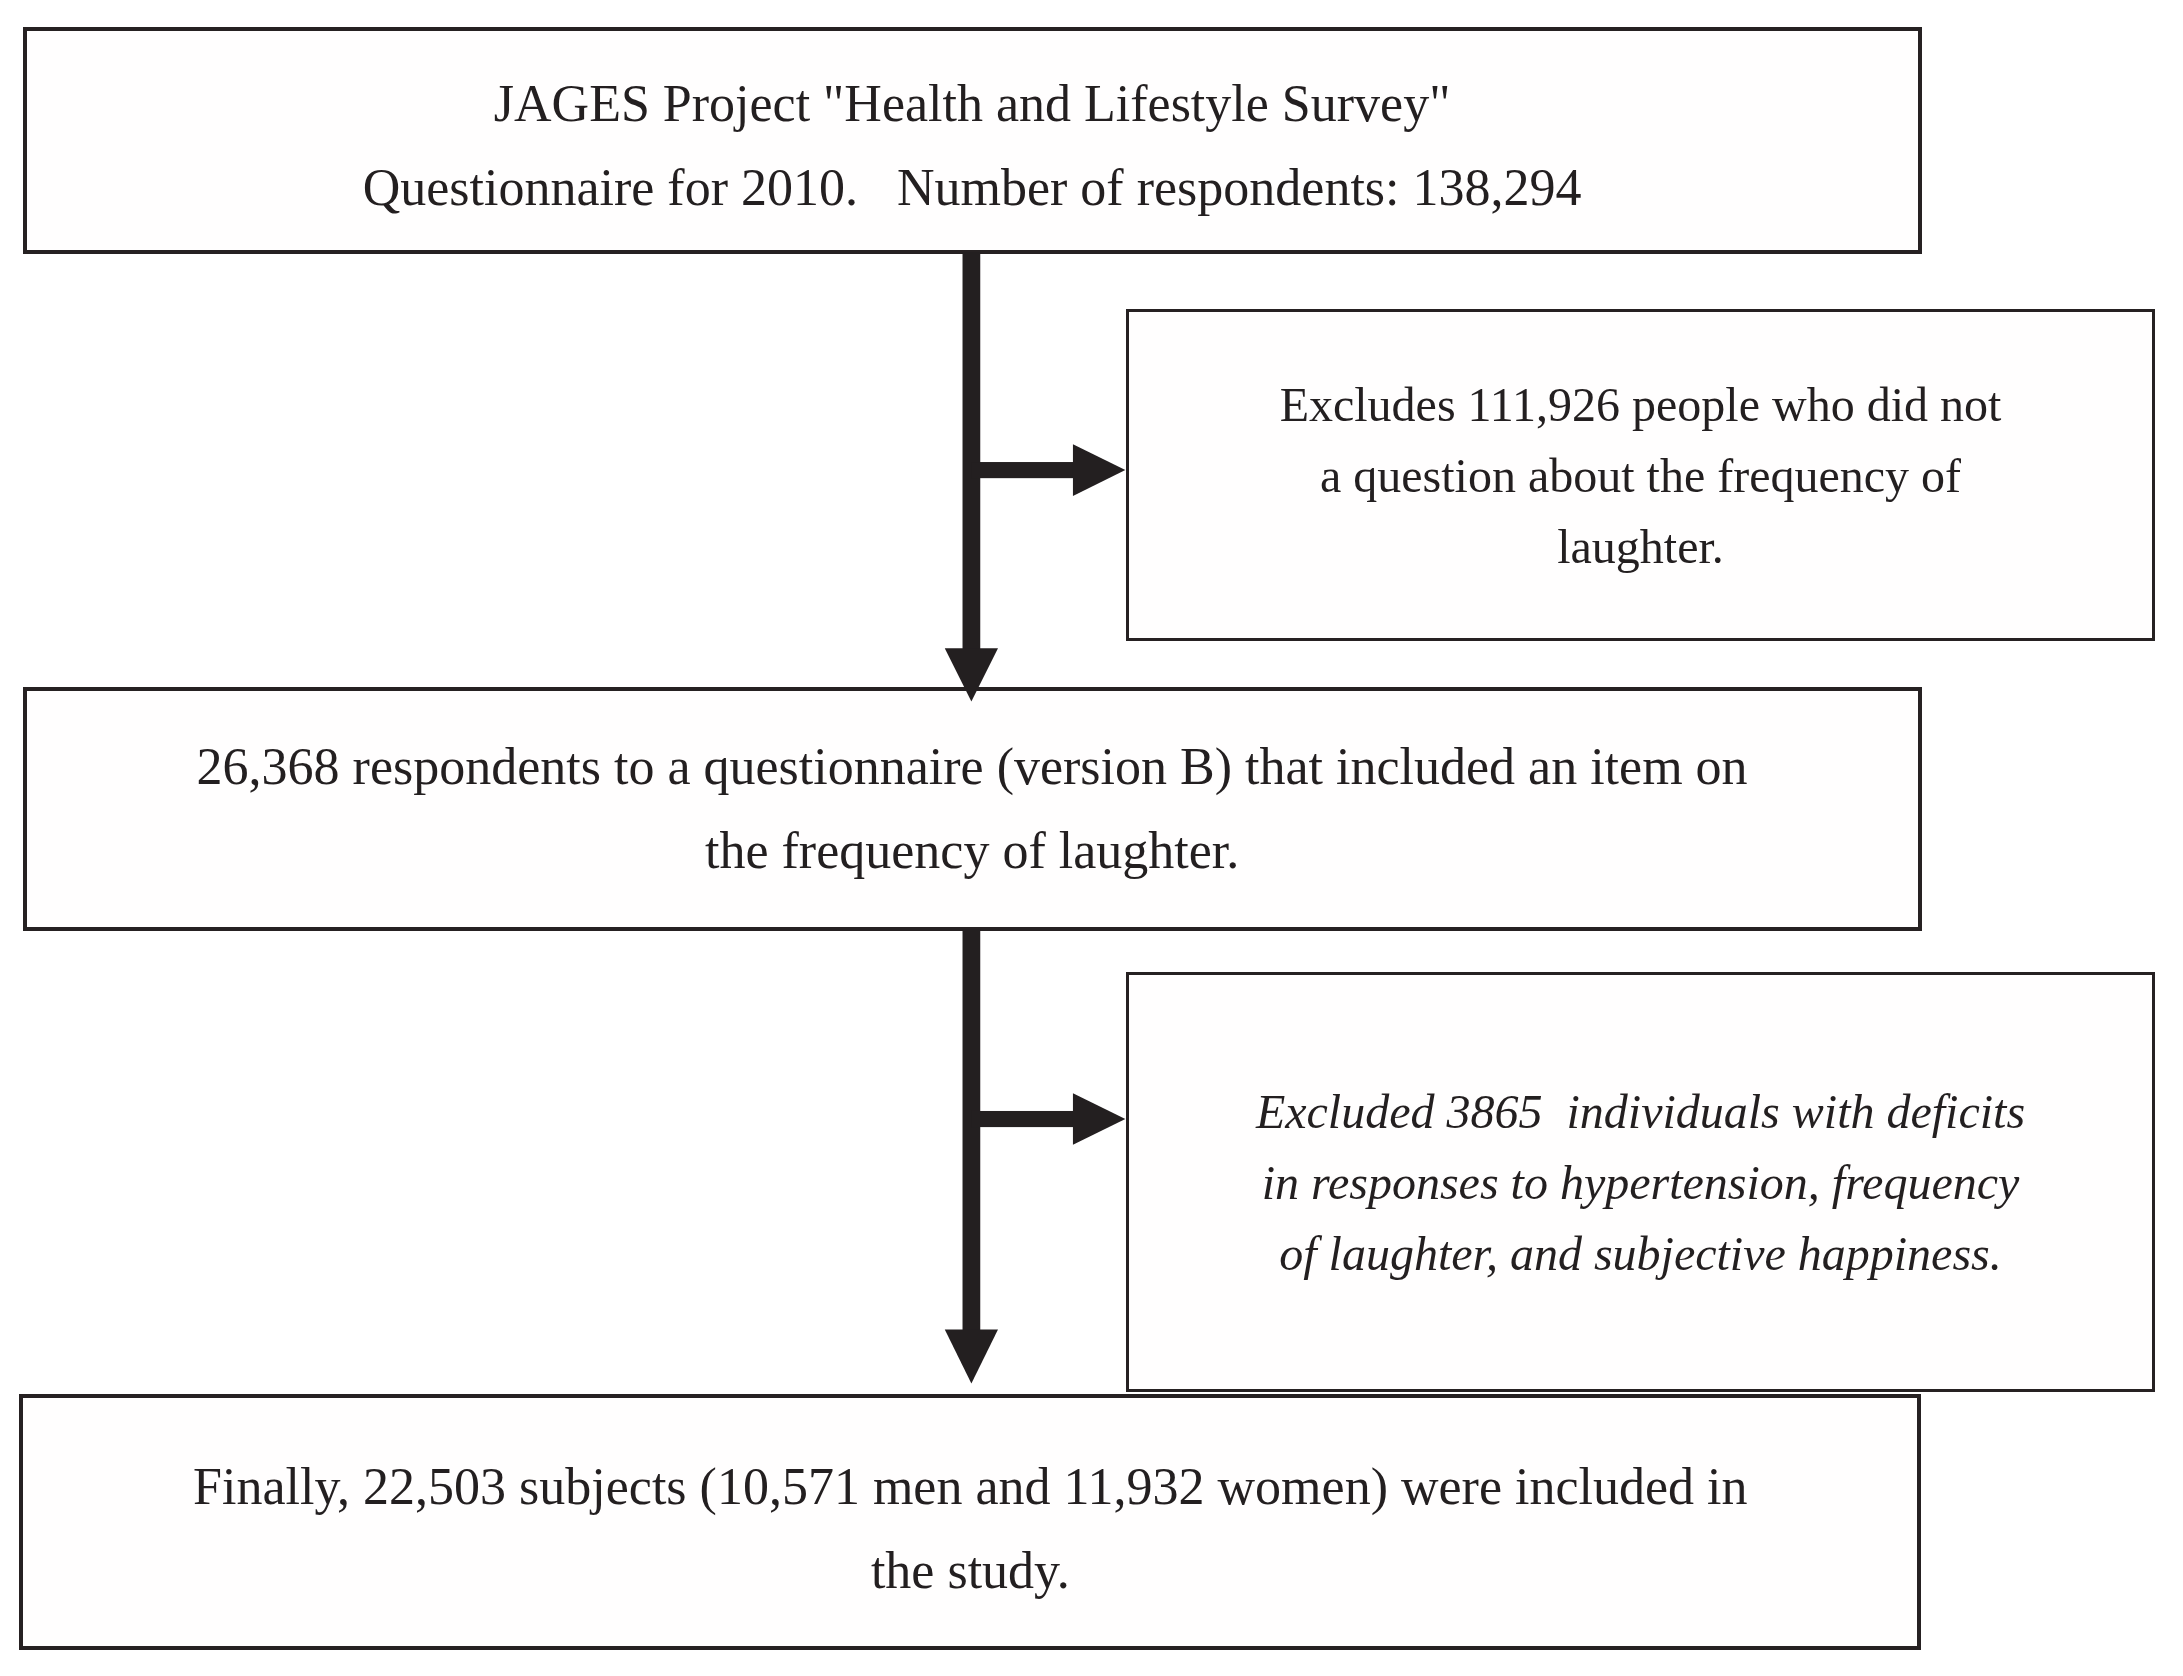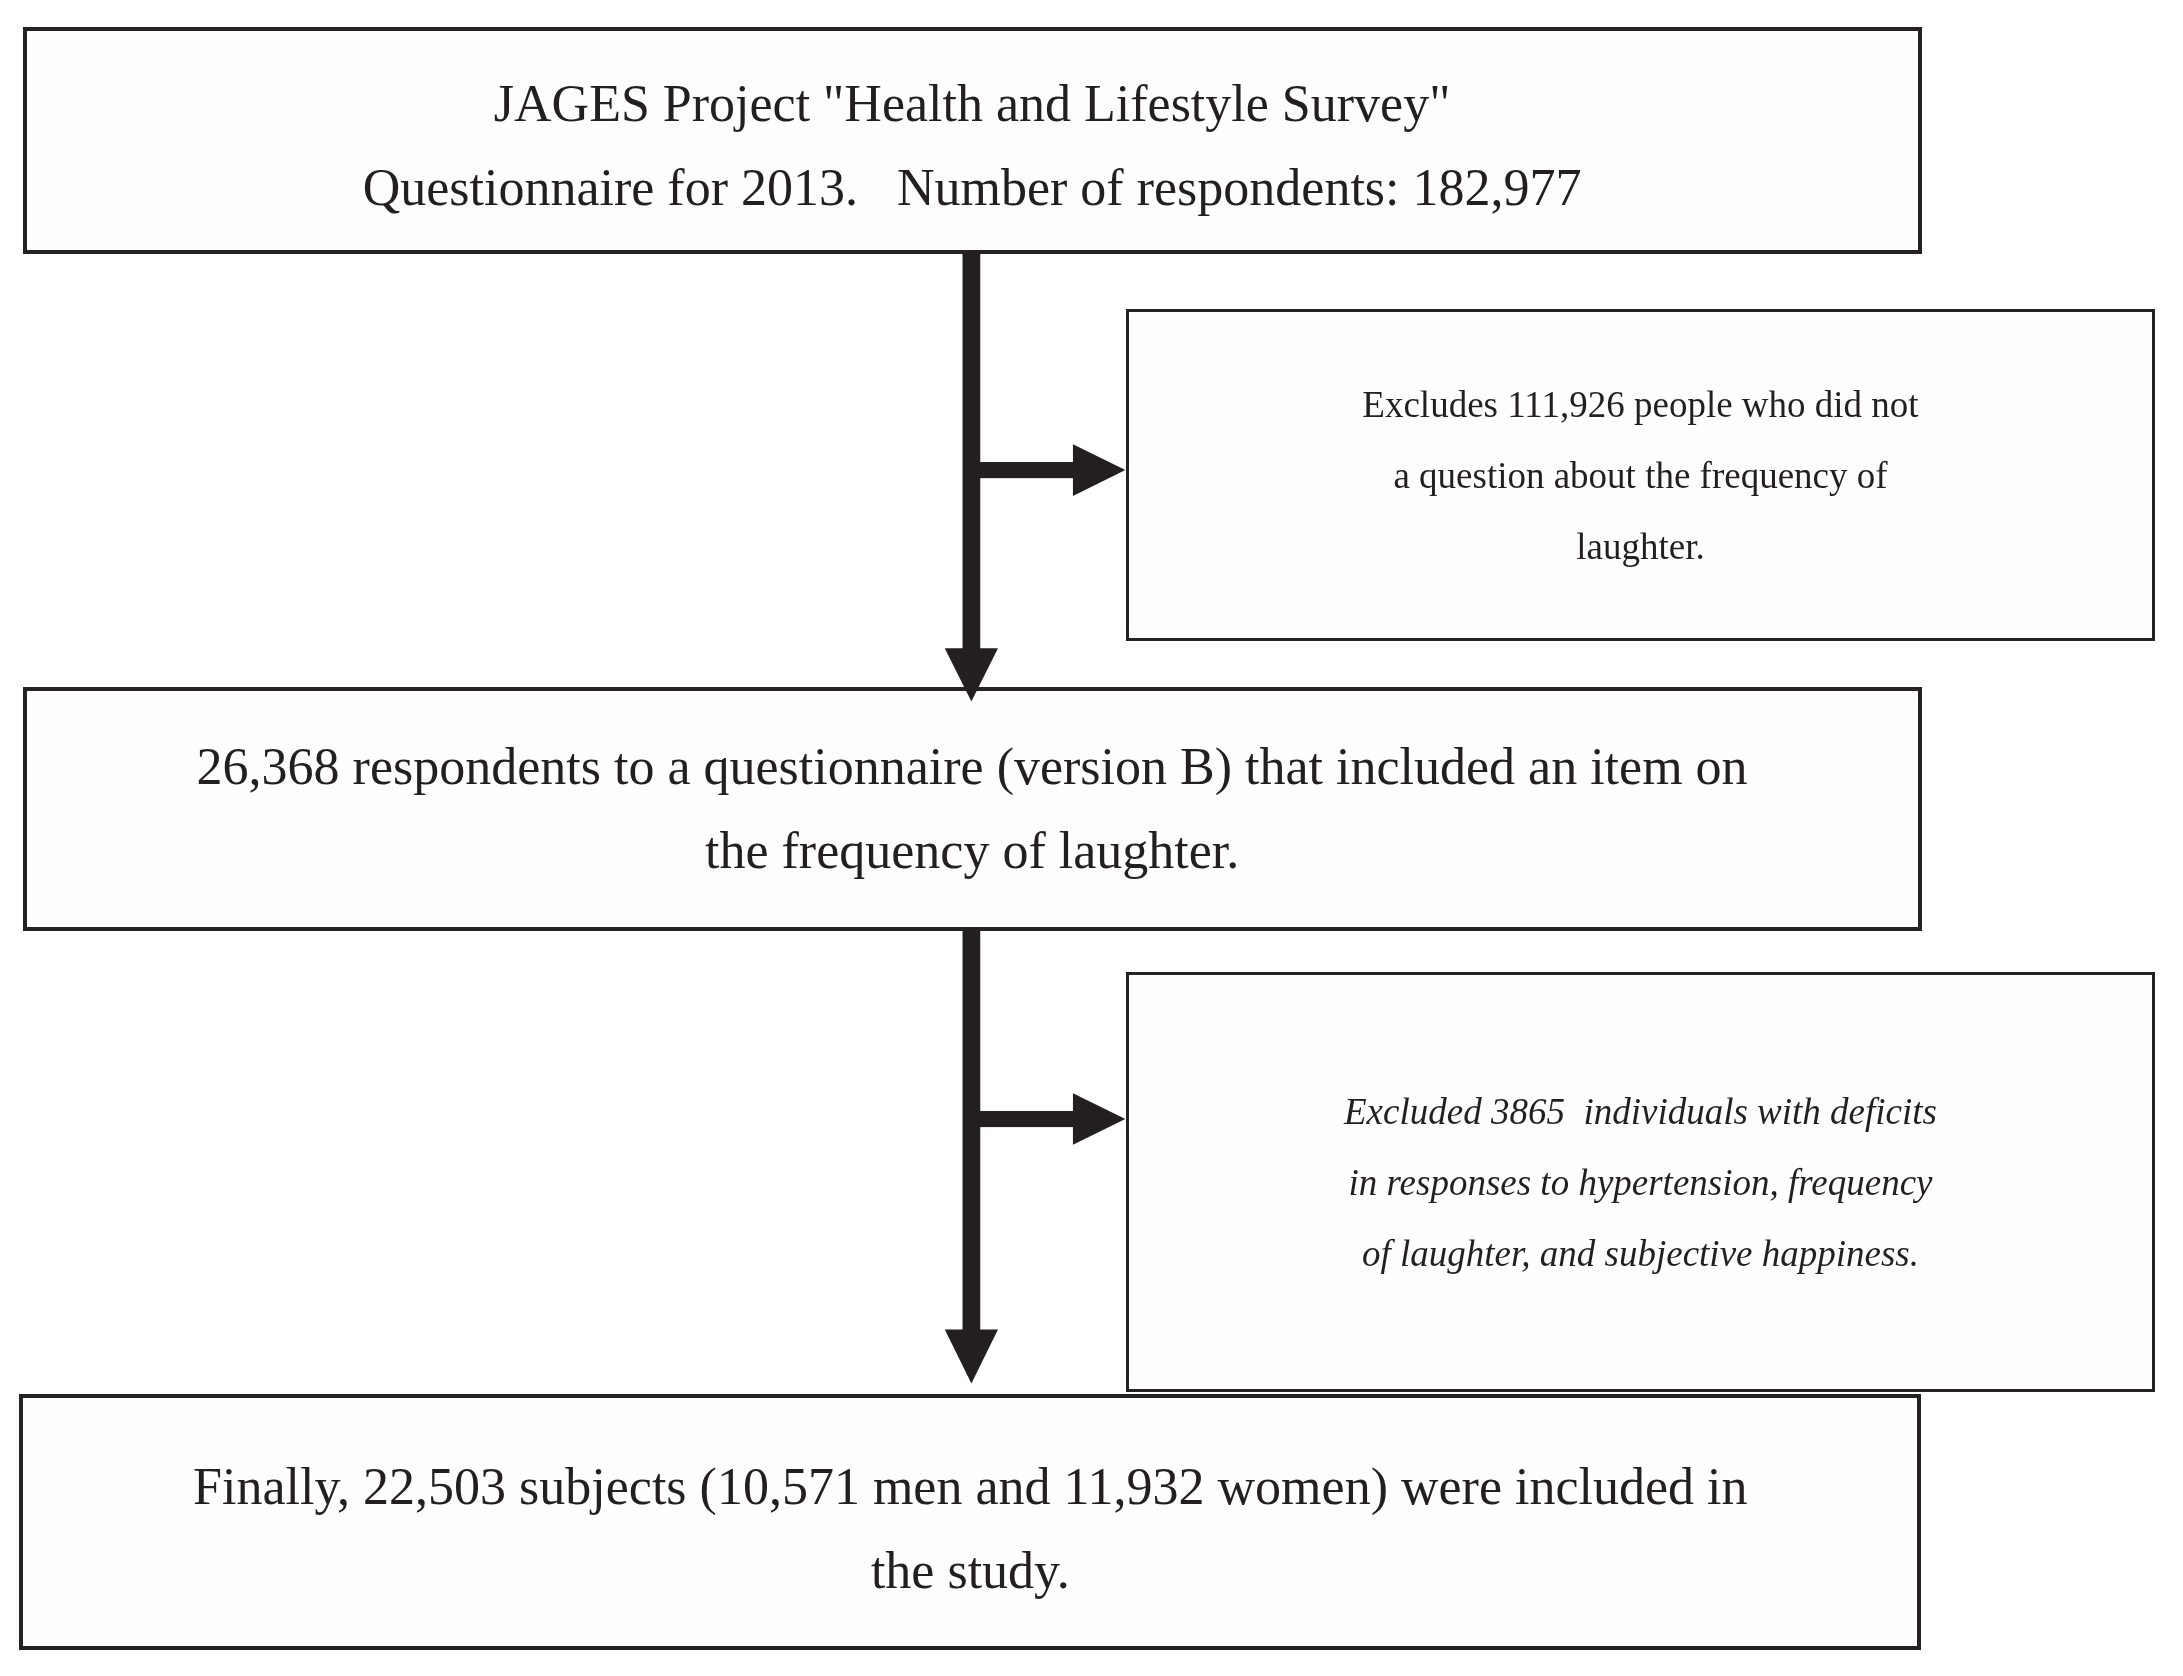--- a/index.html
+++ b/index.html
@@ -21,21 +21,21 @@
     align-items: center;
     text-align: center;
   }
   .main {
     border: 4px solid #262122;
     font-size: 52px;
     line-height: 84px;
   }
   .side {
     border: 3.2px solid #262122;
-    font-size: 37px;
+    font-size: 48px;
     line-height: 71px;
   }
   .line { display: block; white-space: pre; }
   #box-survey    { left: 22.6px;   top: 27px;   width: 1899px; height: 227px; padding-top: 11.3px; }
   #box-excl1     { left: 1126px; top: 309px;  width: 1029px; height: 332px; }
   #box-versionb  { left: 22.6px;   top: 687px;  width: 1899px; height: 244px; }
   #box-excl2     { left: 1126px; top: 972px; width: 1029px; height: 420px; font-style: italic; }
   #box-final     { left: 19.3px;   top: 1386px; width: 1902px; height: 256px; padding-top: 14.5px; margin-top: 8px; }
   svg.arrows {
     position: absolute;
@@ -45,21 +45,21 @@
   }
   svg.arrows * { fill: #231f20; stroke: none; }
 </style>
 </head>
 <body>
 
 <div class="canvas">
 
   <div class="box main" id="box-survey">
     <span class="line">JAGES Project "Health and Lifestyle Survey"</span>
-    <span class="line">Questionnaire for 2013.   Number of respondents: 182,977</span>
+    <span class="line">Questionnaire for 2010.   Number of respondents: 138,294</span>
   </div>
 
   <div class="box side" id="box-excl1">
     <span class="line">Excludes 111,926 people who did not</span>
     <span class="line">a question about the frequency of</span>
     <span class="line">laughter.</span>
   </div>
 
   <div class="box main" id="box-versionb">
     <span class="line">26,368 respondents to a questionnaire (version B) that included an item on</span>

